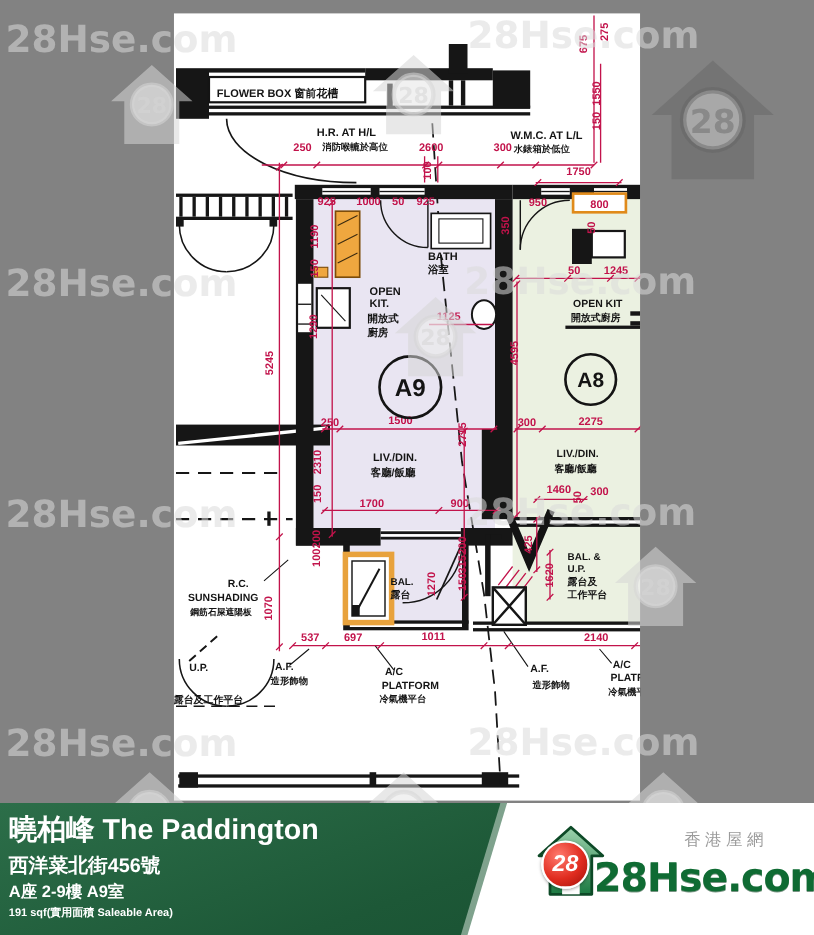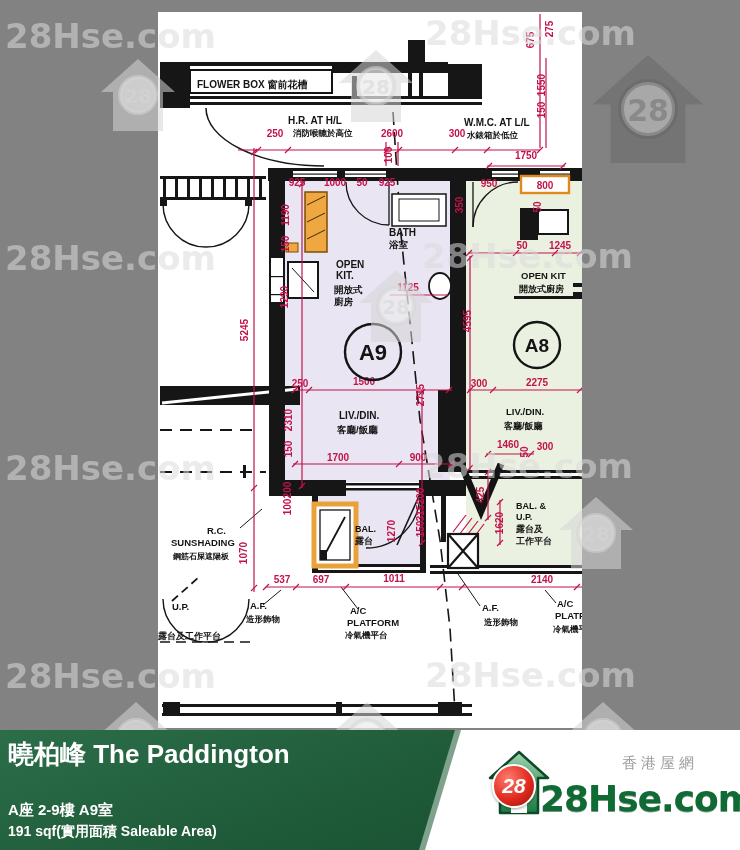--- a/index.html
+++ b/index.html
@@ -19,21 +19,21 @@
   .footer{position:absolute;left:0;top:730px;width:740px;height:120px;background:#ffffff;z-index:3;padding-left:23px;}
   .footer-edge{position:absolute;inset:0;background:#7fa28d;
                clip-path:polygon(0 0,461px 0,425px 120px,0 120px);}
   .footer-green{position:absolute;inset:0;
                 background:linear-gradient(160deg,#2c6e49 0%,#1d5837 55%,#164d2f 100%);
                 clip-path:polygon(0 0,455px 0,419px 120px,0 120px);}
   .ft{position:absolute;color:#fff;font-weight:bold;white-space:nowrap;}
   .ft-title{left:8px;top:7px;font-size:26px;}
   .ft-address{left:8px;top:45px;font-size:18px;}
   .ft-unit{left:8px;top:71px;font-size:15px;}
-  .ft-area{left:8px;top:93px;font-size:14px;}
+  .ft-area{left:8px;top:93px;font-size:10px;}
   .brand{position:absolute;left:480px;top:0;width:260px;height:120px;}
   .brand-small{position:absolute;left:142px;top:24px;font-size:15px;color:#9b9b9b;
                letter-spacing:4px;font-weight:normal;}
   .brand-text{position:absolute;left:60px;top:48px;font-size:36px;font-weight:bold;
               letter-spacing:-1px;color:#0f6b33;font-family:"DejaVu Sans",sans-serif;
               text-shadow:0 1px 0 rgba(9,60,30,.55);}
   .brand-house{position:absolute;left:8px;top:20px;}
   .badge{position:absolute;left:12px;top:34px;width:40px;height:40px;border-radius:50%;
          background:radial-gradient(circle at 35% 30%,#ff7a6e,#e02c1f 55%,#9f0f08);
          border:2px solid #fff;box-shadow:0 1px 3px rgba(0,0,0,.4);color:#fff;font-weight:bold;
@@ -353,20 +353,21 @@
   <path d="M40,2 L77,35 L65,35 L65,74 L15,74 L15,35 L3,35 Z" fill="rgba(100,100,100,0.45)"></path>
   <circle cx="40" cy="38" r="18" fill="rgba(255,255,255,0.38)" stroke="rgba(100,100,100,0.45)" stroke-width="4"></circle>
   <text x="40" y="46" text-anchor="middle" font-family="DejaVu Sans" font-weight="bold" font-size="20" fill="rgba(100,100,100,0.45)">28</text>
         </svg></div>
     </div>
 
   <div class="footer">
     <div class="footer-edge"></div>
     <div class="footer-green"></div>
     <div class="ft ft-title">曉柏峰 The Paddington</div>
+    <div class="ft ft-address">西洋菜北街456號</div>
     <div class="ft ft-unit">A座 2-9樓 A9室</div>
     <div class="ft ft-area">191 sqf(實用面積 Saleable Area)</div>
 
     <div class="brand">
       <span class="brand-house">
         <svg width="62" height="66" viewBox="0 0 62 66">
           <defs>
             <linearGradient id="hg" x1="0" y1="0" x2="0" y2="1">
               <stop offset="0" stop-color="#9ed3ae"></stop>
                 <stop offset="1" stop-color="#1c7a42"></stop>

